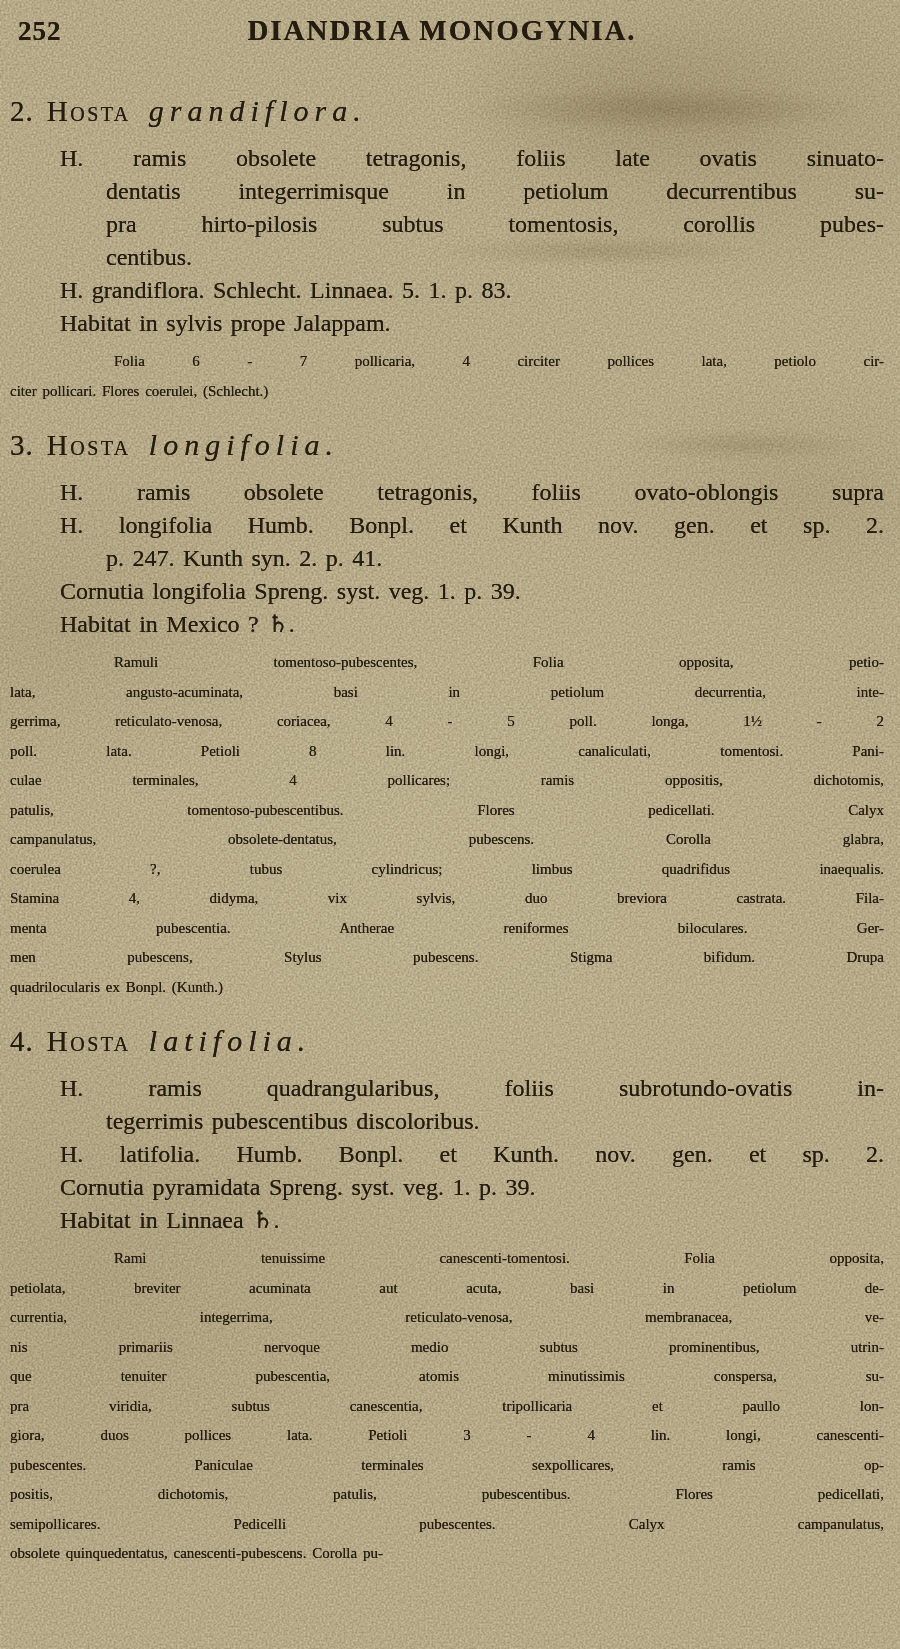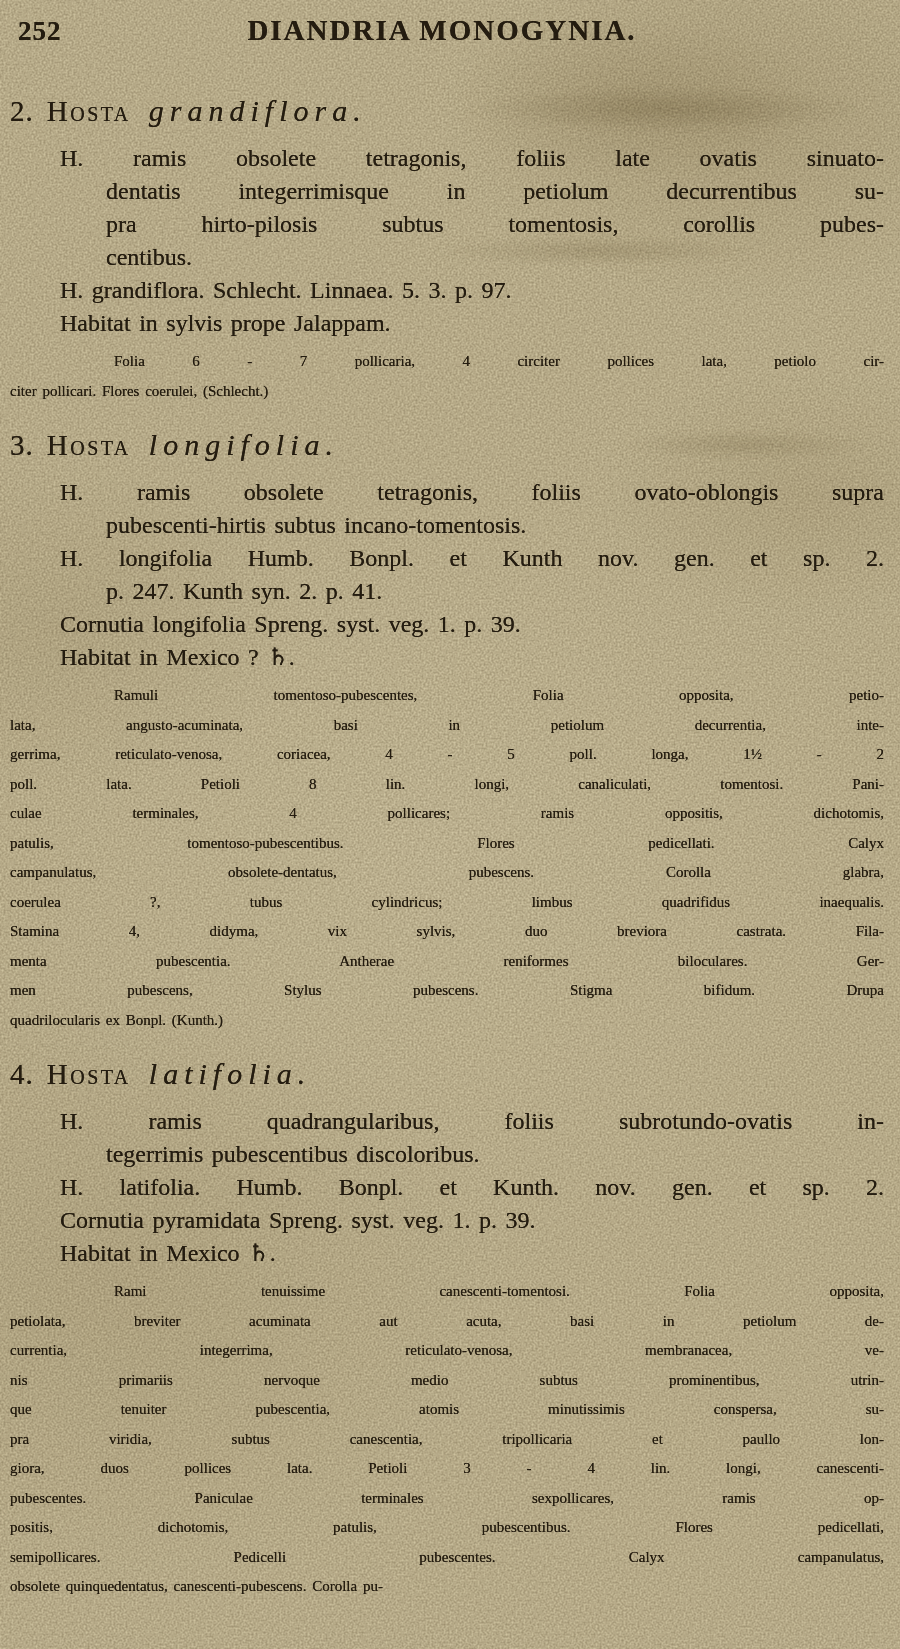--- a/index.html
+++ b/index.html
@@ -97,40 +97,39 @@
       <span class="num">2.</span><span class="genus">Hosta</span><span class="species">grandiflora.</span>
     </h2>
     <div class="entry-blocks">
           <div class="block inked hang">
             <div class="line first">H. ramis obsolete tetragonis, foliis late ovatis sinuato-</div>
             <div class="line">dentatis integerrimisque in petiolum decurrentibus su-</div>
             <div class="line">pra hirto-pilosis subtus tomentosis, corollis pubes-</div>
             <div class="line last">centibus.</div>
           </div>
           <div class="block inked hang">
-            <div class="line first last">H. grandiflora. Schlecht. Linnaea. 5. 3. p. 97.</div>
+            <div class="line first last">H. grandiflora. Schlecht. Linnaea. 5. 1. p. 83.</div>
           </div>
           <div class="block inked hang">
             <div class="line first last">Habitat in sylvis prope Jalappam.</div>
           </div>
           <div class="block inked note">
             <div class="line first">Folia 6 - 7 pollicaria, 4 circiter pollices lata, petiolo cir-</div>
             <div class="line last">citer pollicari.  Flores coerulei,  (Schlecht.)</div>
           </div>
         </div>
   </section>
 
   <section class="entry">
     <h2 class="entry-heading inked">
       <span class="num">3.</span><span class="genus">Hosta</span><span class="species">longifolia.</span>
     </h2>
     <div class="entry-blocks">
           <div class="block inked hang">
             <div class="line first">H. ramis obsolete tetragonis, foliis ovato-oblongis supra</div>
-            <div class="line last">pubescenti-hirtis subtus incano-tomentosis.</div>
           </div>
           <div class="block inked hang">
             <div class="line first">H. longifolia Humb. Bonpl. et Kunth nov. gen. et sp. 2.</div>
             <div class="line last">p. 247. Kunth syn. 2. p. 41.</div>
           </div>
           <div class="block inked hang">
             <div class="line first last">Cornutia longifolia Spreng. syst. veg. 1. p. 39.</div>
           </div>
           <div class="block inked hang">
             <div class="line first last">Habitat in Mexico ? ♄.</div>
@@ -161,21 +160,21 @@
             <div class="line first">H. ramis quadrangularibus, foliis subrotundo-ovatis in-</div>
             <div class="line last">tegerrimis pubescentibus discoloribus.</div>
           </div>
           <div class="block inked hang">
             <div class="line first">H. latifolia.  Humb. Bonpl. et Kunth. nov. gen. et sp. 2.</div>
           </div>
           <div class="block inked hang">
             <div class="line first last">Cornutia pyramidata Spreng. syst. veg. 1. p. 39.</div>
           </div>
           <div class="block inked hang">
-            <div class="line first last">Habitat in Mexico ♄.</div>
+            <div class="line first last">Habitat in Linnaea ♄.</div>
           </div>
           <div class="block inked note">
             <div class="line first">Rami tenuissime canescenti-tomentosi.  Folia opposita,</div>
             <div class="line">petiolata, breviter acuminata aut acuta, basi in petiolum de-</div>
             <div class="line">currentia, integerrima, reticulato-venosa, membranacea, ve-</div>
             <div class="line">nis primariis nervoque medio subtus prominentibus, utrin-</div>
             <div class="line">que tenuiter pubescentia, atomis minutissimis conspersa, su-</div>
             <div class="line">pra viridia, subtus canescentia, tripollicaria et paullo lon-</div>
             <div class="line">giora, duos pollices lata.  Petioli 3 - 4 lin. longi, canescenti-</div>
             <div class="line">pubescentes.  Paniculae terminales sexpollicares, ramis op-</div>

